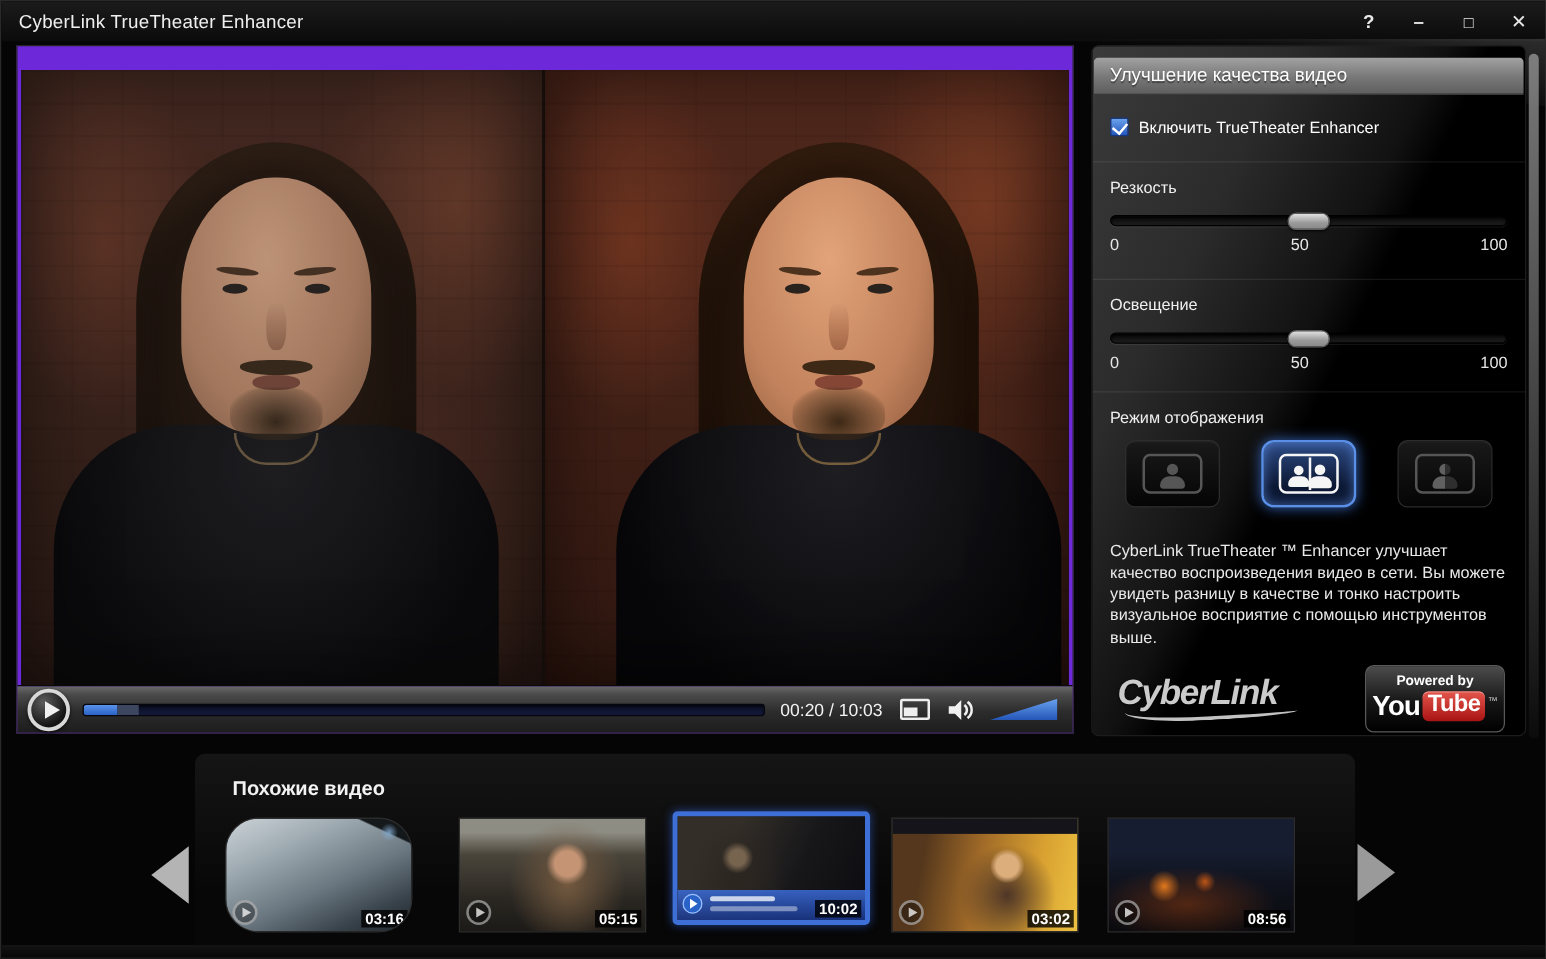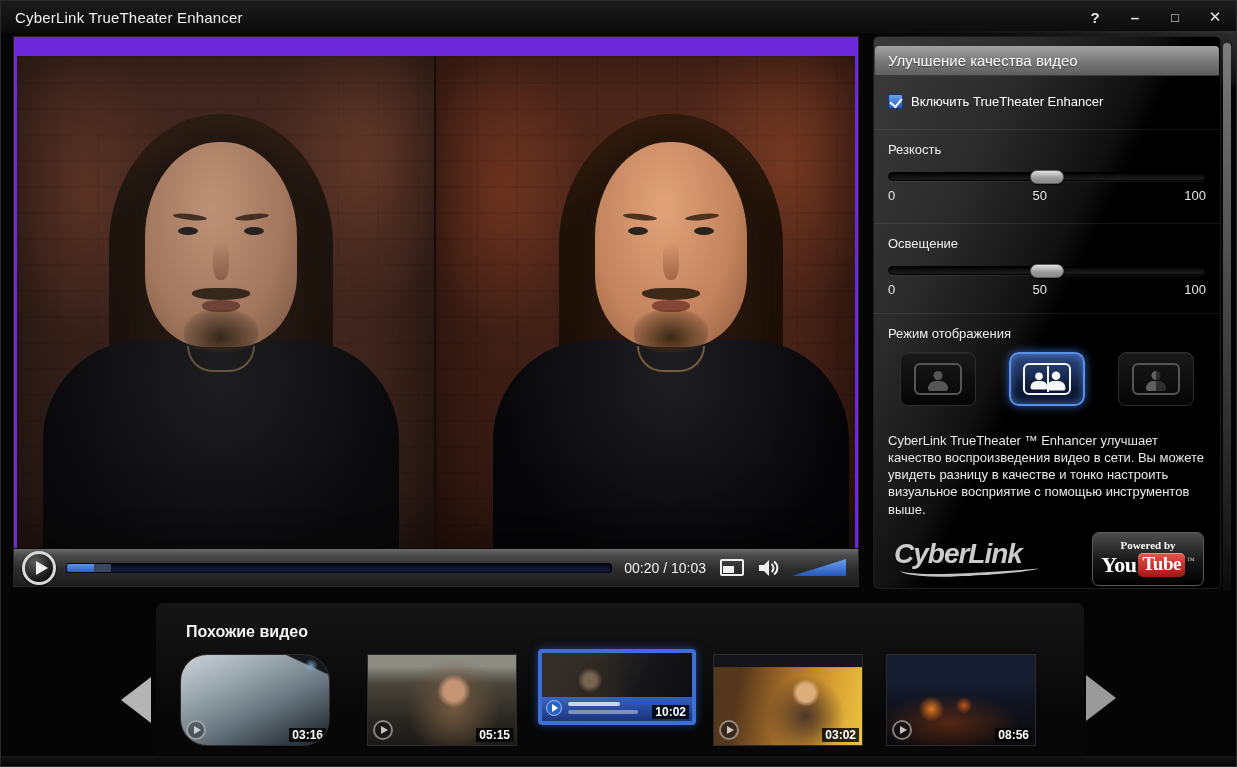--- a/index.html
+++ b/index.html
@@ -119,34 +119,34 @@
   .mg.compare .vline { position:absolute; left:50%; top:1px; bottom:1px; width:2px; background:#f5f5f5; }
   .mg.half .pg { left:12px; }
   .mg.half .pg::before, .mg.half .pg::after { background:linear-gradient(90deg,#606060 50%,#2e2e2e 50%); }
   .panel-desc { color:#e9e9e9; font-size:13px; line-height:1.32; margin:26px 14px 0; }
   .logo-row { display:flex; align-items:center; justify-content:space-between; margin:14px 16px 0 20px; }
   .cl-logo { position:relative; color:#cbcbcb; font-size:28px; font-weight:bold; font-style:italic; letter-spacing:-1px;
     text-shadow:0 1px 2px rgba(0,0,0,.8); padding-bottom:10px; }
   .cl-logo::after { content:''; position:absolute; left:6px; right:-16px; bottom:4px; height:12px;
     border-bottom:3px solid #c2c2c2; border-radius:0 0 100% 90% / 0 0 8px 18px; transform:rotate(-3deg); }
   .yt-badge { width:112px; height:54px; border-radius:7px; border:1px solid #5a5a5a;
-    background:linear-gradient(180deg,#4c4c4c,#161616 55%,#000); display:flex; flex-direction:column; align-items:center; justify-content:center;font-family:Liberation Serif, serif; }
+    background:linear-gradient(180deg,#4c4c4c,#161616 55%,#000); display:flex; flex-direction:column; align-items:center; justify-content:center; }
   .yt-powered { color:#fff; font-size:11px; font-weight:bold; margin-bottom:1px; }
   .yt-line { display:flex; align-items:center; }
   .yt-you { color:#fff; font-size:22px; font-weight:bold; letter-spacing:-.5px; }
   .yt-tube { color:#fff; font-size:19px; font-weight:bold; letter-spacing:-.5px; margin-left:2px; padding:0 4px 2px;
     border-radius:5px; background:linear-gradient(180deg,#e4564c,#a81313); box-shadow:inset 0 1px 0 rgba(255,255,255,.35); }
   .yt-tm { color:#ccc; font-size:8px; margin:0 0 10px 2px; }
 
   
   .related { position:absolute; left:155px; top:602px; width:928px; height:158px; border-radius:8px;
     background:linear-gradient(180deg,#151515,#070707 70%); }
   .related-title { position:absolute; left:30px; top:20px; color:#f2f2f2; font-size:16px; font-weight:bold; }
   .thumb { position:absolute; top:51px; width:150px; height:92px; border:1px solid #2c2c2c; overflow:hidden; }
-  .thumb.selected { top:46px; width:158px; height:76px; border:4px solid #3d6fd6; border-radius:4px; box-shadow:0 0 8px rgba(50,100,220,.6); }
+  .thumb.selected { top:46px; width:158px; height:91px; border:4px solid #3d6fd6; border-radius:4px; box-shadow:0 0 8px rgba(50,100,220,.6); }
   .t-play { position:absolute; left:5px; bottom:5px; width:20px; height:20px; border-radius:50%;
     border:2px solid rgba(220,220,220,.55); background:rgba(10,10,10,.35); }
   .t-play::after { content:''; position:absolute; left:6px; top:4px; border-left:7px solid rgba(240,240,240,.8);
     border-top:4px solid transparent; border-bottom:4px solid transparent; }
   .t-dur { position:absolute; right:3px; bottom:3px; background:rgba(0,0,0,.8); color:#fff; font-size:12px; font-weight:bold; padding:0 3px; }
   .t-info { position:absolute; left:0; right:0; bottom:0; height:24px; background:linear-gradient(180deg,rgba(60,110,220,.85),rgba(25,55,140,.85)); }
   .t-info .ib-play { position:absolute; left:4px; top:3px; width:16px; height:16px; border-radius:50%; background:#2a63c8; border:1px solid #9cc0ff; }
   .t-info .ib-play::after { content:''; position:absolute; left:5px; top:3px; border-left:6px solid #fff; border-top:4px solid transparent; border-bottom:4px solid transparent; }
   .t-info .ib-line { position:absolute; left:26px; height:4px; background:rgba(255,255,255,.75); border-radius:2px; }
   .t-info .ib-line.a { top:5px; width:52px; } .t-info .ib-line.b { top:13px; width:70px; opacity:.55; }

